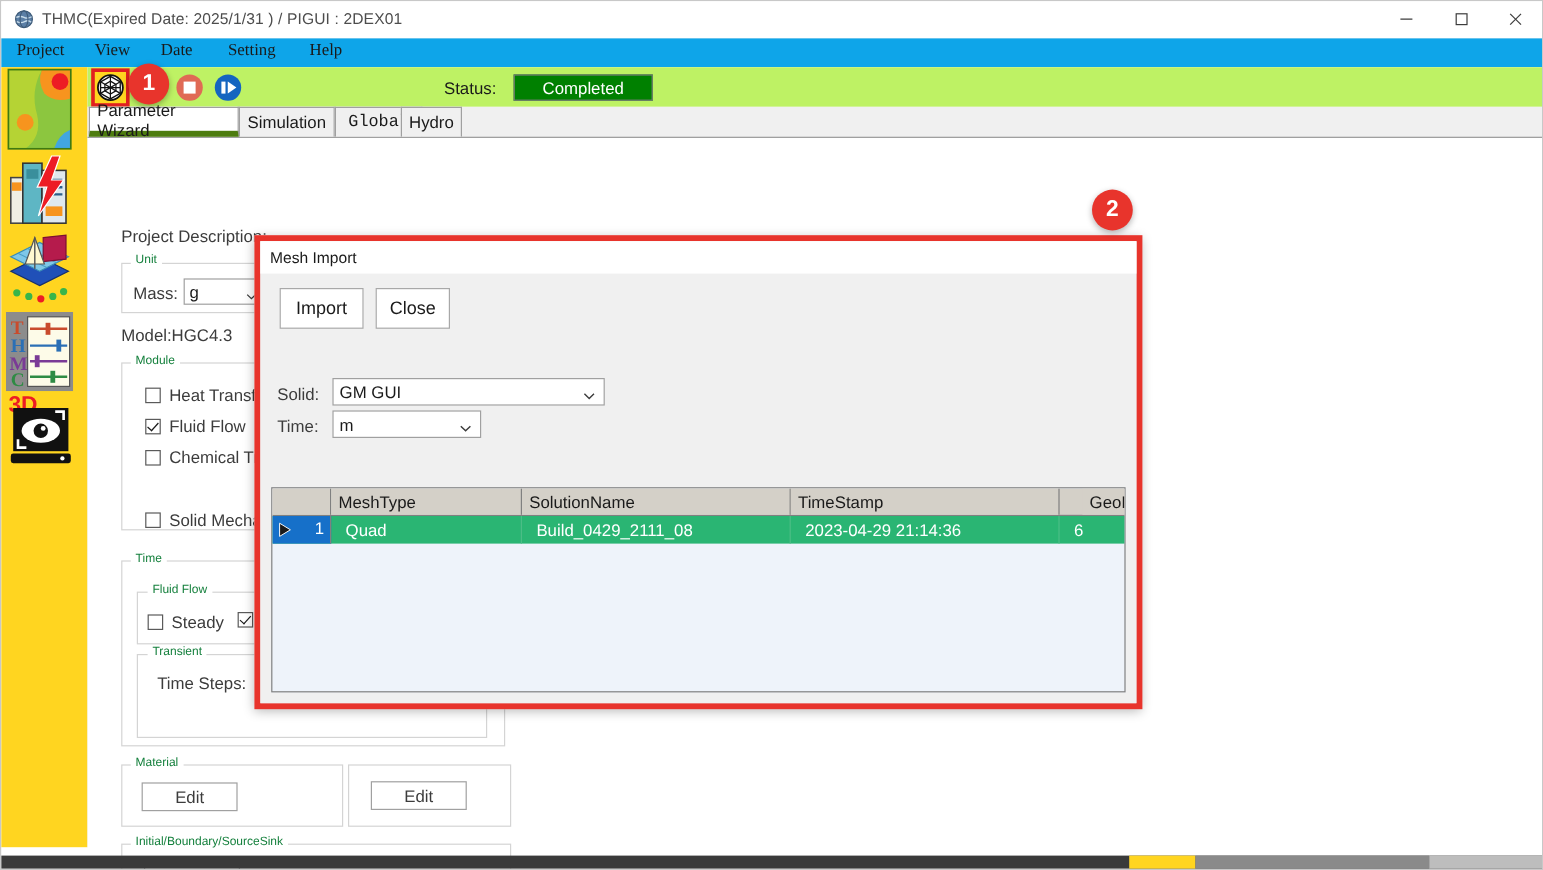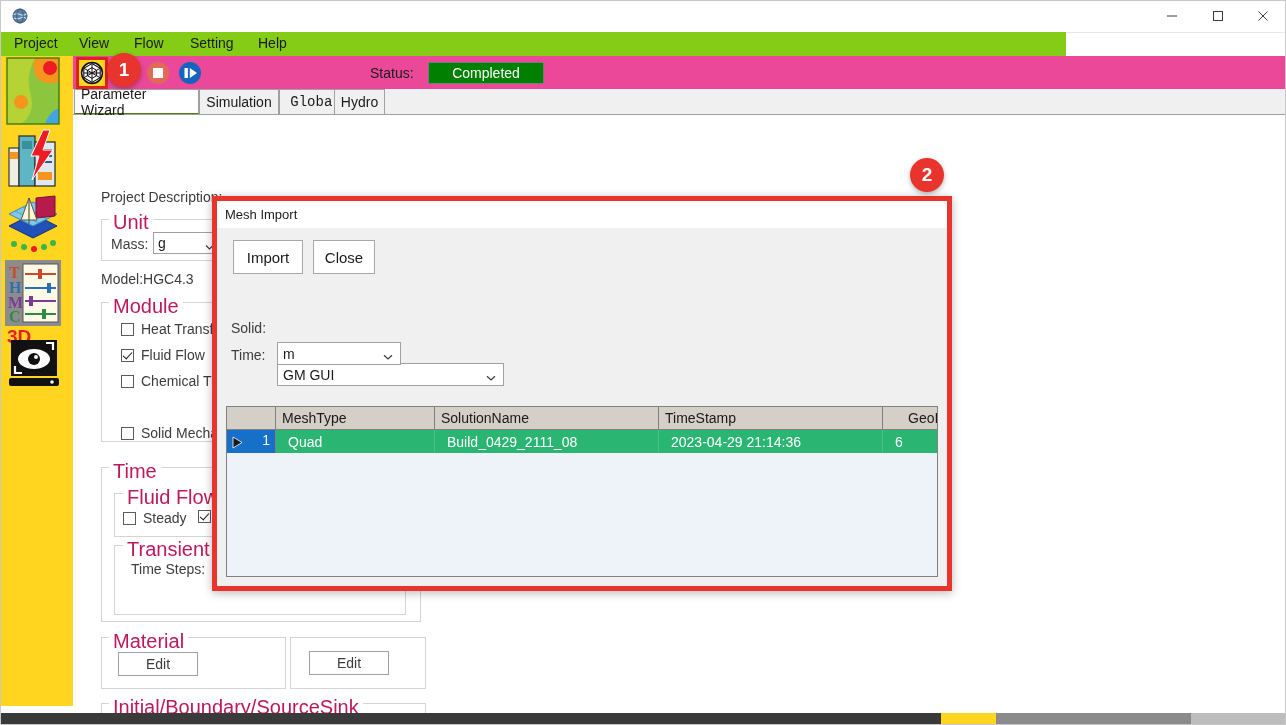--- a/index.html
+++ b/index.html
@@ -36,22 +36,23 @@
   .win-btn {
     position: absolute; top: 0; width: 45px; height: 30px;
     display: flex; align-items: center; justify-content: center;
   }
   #btn-min { right: 93px; }
   #btn-max { right: 47px; }
   #btn-close { right: 2px; }
 
   
   #menubar {
-    position: absolute; left: 0; top: 31px; width: 1065px; height: 24px;
-    background: #84cc16;
+    position: absolute; left: 0; top: 31px; width: 1286px; height: 24px;
+    background: #0ea5e9;
+    font-family: Liberation Serif, serif;
   }
   .menu-item {
     position: absolute; top: 3px;
     font-size: 14px; color: #1a1a1a;
     padding: 0 2px;
     white-space: nowrap;
   }
 
   
   #left-rail {
@@ -67,21 +68,21 @@
   
   #content {
     position: absolute; left: 72px; top: 55px;
     width: 1213px; height: 655px;
     background: #ffffff;
   }
 
   
   #toolstrip {
     position: absolute; left: 0; top: 0; width: 1213px; height: 33px;
-    background: #ec4899;
+    background: #bef264;
   }
   #tool-mesh {
     position: absolute; left: 3px; top: 1px;
     width: 32px; height: 32px;
     border: 3px solid #e02020;
     box-sizing: border-box;
     background: #ffd520;
     display: flex; align-items: center; justify-content: center;
   }
   #tool-stop {
@@ -119,21 +120,21 @@
     box-sizing: border-box;
     border: 1px solid #a0a0a0;
     border-bottom: none;
     background: #f0f0f0;
     font-size: 14px; color: #1a1a1a;
     display: flex; align-items: center; justify-content: center;
     padding: 0 6px;
   }
   .tab.active {
     background: #ffffff;
-    border-bottom: 1px solid #4d7c0f;
+    border-bottom: 5px solid #4d7c0f;
     z-index: 3;
   }
   #tab-panel {
     position: absolute; left: 0; top: 58px;
     width: 1213px; height: 597px;
     background: #ffffff;
     border-top: 1px solid #a0a0a0;
     box-sizing: border-box;
   }
 
@@ -170,21 +171,21 @@
   .groupbox {
     position: absolute;
     border: 1px solid #d4d4d4;
     box-sizing: border-box;
     background: transparent;
   }
   .group-title {
     position: absolute;
     background: #ffffff;
     padding: 0 4px;
-    font-size: 20px; color: #be185d;
+    font-size: 10px; color: #15803d;
     white-space: nowrap;
   }
   .checkbox-row {
     position: absolute;
     display: flex; align-items: center;
     font-size: 14px; color: #3c3c3c;
     white-space: nowrap;
   }
   .cbox {
     width: 13px; height: 13px;
@@ -361,20 +362,21 @@
 
   <div id="titlebar">
     <div id="title-icon">
       <svg width="16" height="16" viewBox="0 0 16 16">
         <circle cx="8" cy="8" r="7" fill="#5b7fa6" stroke="#3d5a78" stroke-width="1"></circle>
         <path d="M1.6 6.5 Q5 5 8 6.5 T14.4 6" stroke="#c8dcea" stroke-width="1.1" fill="none"></path>
         <path d="M2 10 Q5.5 11.6 8.5 10 T14 10.5" stroke="#c8dcea" stroke-width="1.1" fill="none"></path>
         <ellipse cx="8" cy="8" rx="3.3" ry="7" stroke="#3d5a78" stroke-width="0.9" fill="none"></ellipse>
       </svg>
     </div>
+    <div id="title-text">THMC(Expired Date: 2025/1/31 ) / PIGUI : 2DEX01</div>
     <div class="win-btn" id="btn-min">
       <svg width="12" height="12" viewBox="0 0 12 12">
           <line x1="1" y1="6" x2="11" y2="6" stroke="#3c3c3c" stroke-width="1"></line>
         </svg>
     </div>
     <div class="win-btn" id="btn-max">
       <svg width="12" height="12" viewBox="0 0 12 12">
           <rect x="1.5" y="1.5" width="9" height="9" fill="none" stroke="#3c3c3c" stroke-width="1"></rect>
         </svg>
     </div>
@@ -382,21 +384,21 @@
       <svg width="12" height="12" viewBox="0 0 12 12">
           <line x1="1.5" y1="1.5" x2="10.5" y2="10.5" stroke="#3c3c3c" stroke-width="1"></line>
           <line x1="10.5" y1="1.5" x2="1.5" y2="10.5" stroke="#3c3c3c" stroke-width="1"></line>
         </svg>
     </div>
   </div>
 
   <div id="menubar">
     <div class="menu-item" style="left:11px;">Project</div>
     <div class="menu-item" style="left:76px;">View</div>
-    <div class="menu-item" style="left:131px;">Flow</div>
+    <div class="menu-item" style="left:131px;">Date</div>
     <div class="menu-item" style="left:187px;">Setting</div>
     <div class="menu-item" style="left:255px;">Help</div>
   </div>
 
   <div id="left-rail">
 
     <div class="rail-icon" style="top:0px; height:72px;">
       <svg width="56" height="70" viewBox="0 0 56 70">
         <rect x="2" y="2" width="52" height="66" fill="#8cc63f"></rect>
         <path d="M2 2 L30 2 Q20 20 26 40 Q30 58 16 68 L2 68 Z" fill="#b5d334"></path>
@@ -607,21 +609,21 @@
   <div id="dialog-frame">
     <div id="dialog-inner">
       <div id="dlg-titlebar">
         <div id="dlg-title">Mesh Import</div>
       </div>
 
       <div class="dlg-btn" style="left:16px; top:39px; width:70px; height:34px;">Import</div>
       <div class="dlg-btn" style="left:96px; top:39px; width:62px; height:34px;">Close</div>
 
       <div class="dlg-label" style="left:14px; top:119px;">Solid:</div>
-      <div class="dlg-combo" style="left:60px; top:114px; width:227px; height:23px;margin-top:48px;">
+      <div class="dlg-combo" style="left:60px; top:114px; width:227px; height:23px;">
         <span>GM GUI</span>
         <span class="chev">
           <svg width="10" height="10" viewBox="0 0 10 10">
               <path d="M1 3.2 L5 7 L9 3.2" stroke="#3c3c3c" stroke-width="1.2" fill="none"></path>
             </svg>
         </span>
       </div>
 
       <div class="dlg-label" style="left:14px; top:146px;">Time:</div>
       <div class="dlg-combo" style="left:60px; top:141px; width:124px; height:23px;">

